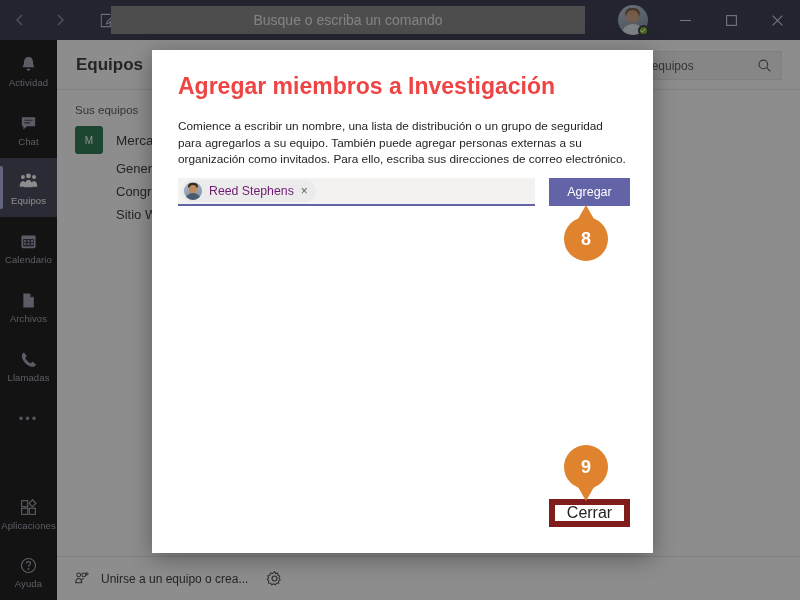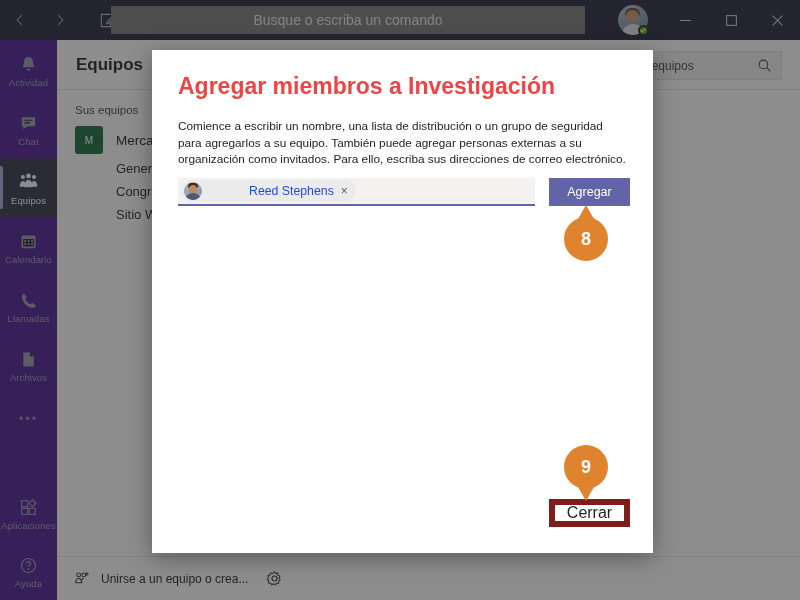--- a/index.html
+++ b/index.html
@@ -83,21 +83,21 @@
   .wbtn {
     width: 46px; height: 40px;
     display: flex; align-items: center; justify-content: center;
     color: #cfcfdd;
   }
 
   
   .rail {
     position: absolute; left: 0; top: 40px;
     width: 57px; height: 560px;
-    background: #4c1d95;
+    background: #000000;
     display: flex; flex-direction: column; align-items: center;
   }
   .rail-item {
     position: relative;
     width: 57px; height: 59px;
     display: flex; flex-direction: column;
     align-items: center; justify-content: center;
     color: #9a9aae;
   }
   .rail-item .r-ico {
@@ -219,21 +219,21 @@
     border-radius: 50%; background: #c08a60;
   }
   .chip-av .ch {
     position: absolute; left: 4px; top: 1px; width: 10px; height: 5px;
     border-radius: 5px 5px 2px 2px; background: #3a2a1c;
   }
   .chip-av .cb {
     position: absolute; left: 1px; bottom: -1px; width: 16px; height: 8px;
     border-radius: 8px 8px 0 0; background: #4b5b70;
   }
-  .chip-name { font-size: 12.3px; color: #1d4ed8; margin-left: 40px; }
+  .chip-name { font-size: 12.3px; color: #701a75; }
   .chip-x {
     margin-left: 7px; font-size: 12px; color: #605e5c; line-height: 1;
   }
   .btn-add {
     width: 81px; height: 28px; margin-left: 14px;
     background: #6264a7; color: #ffffff;
     font-size: 12.5px; border: none;
     display: flex; align-items: center; justify-content: center;
     font-family: "Liberation Sans", sans-serif;
   }
@@ -377,34 +377,34 @@
               <rect x="12.7" y="11.6" width="2" height="1.9"></rect>
           </g>
         </svg>
       </div>
       <div class="r-lbl">Calendario</div>
     </div>
 
     <div class="rail-item">
       <div class="r-ico">
         <svg width="19" height="19" viewBox="0 0 20 20">
-          <path d="M5.2 2.6 C3.4 3.6 2.4 5.6 3.3 8.4 C4.6 12.6 8 16 12.2 17.3 C15 18.2 17 17.2 18 15.4 L14.4 12.4 L12 14 C10.2 13 7.6 10.4 6.6 8.6 L8.2 6.2 Z" fill="currentColor"></path>
-        </svg>
-      </div>
-      <div class="r-lbl">Llamadas</div>
-    </div>
-
-    <div class="rail-item">
-      <div class="r-ico">
-        <svg width="19" height="19" viewBox="0 0 20 20">
           <path d="M4.6 2.6 H11.6 L15.6 6.6 V17.4 H4.6 Z" fill="currentColor"></path>
           <path d="M11.6 2.6 V6.6 H15.6" fill="#20202e"></path>
         </svg>
       </div>
       <div class="r-lbl">Archivos</div>
+    </div>
+
+    <div class="rail-item">
+      <div class="r-ico">
+        <svg width="19" height="19" viewBox="0 0 20 20">
+          <path d="M5.2 2.6 C3.4 3.6 2.4 5.6 3.3 8.4 C4.6 12.6 8 16 12.2 17.3 C15 18.2 17 17.2 18 15.4 L14.4 12.4 L12 14 C10.2 13 7.6 10.4 6.6 8.6 L8.2 6.2 Z" fill="currentColor"></path>
+        </svg>
+      </div>
+      <div class="r-lbl">Llamadas</div>
     </div>
 
     <div class="rail-item dots">
       <div class="r-lbl" style="font-size:13px;letter-spacing:2px;color:#8a8a9e;">•••</div>
     </div>
 
     <div class="rail-spacer"></div>
 
     <div class="rail-item bottom">
       <div class="r-ico">

